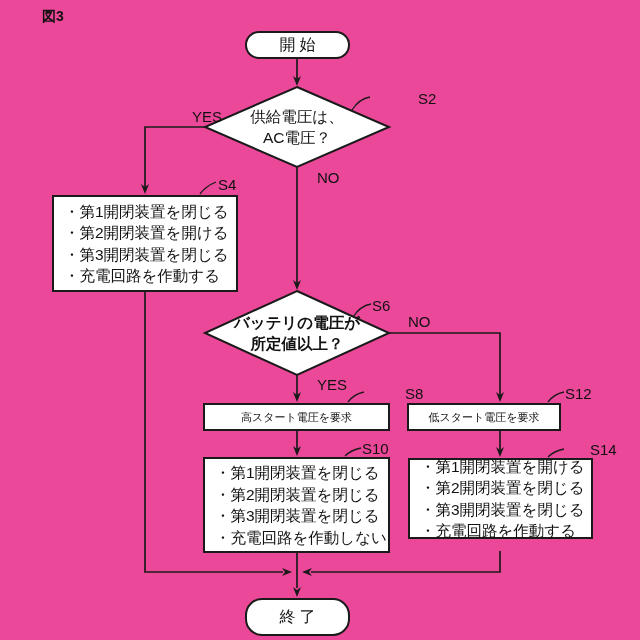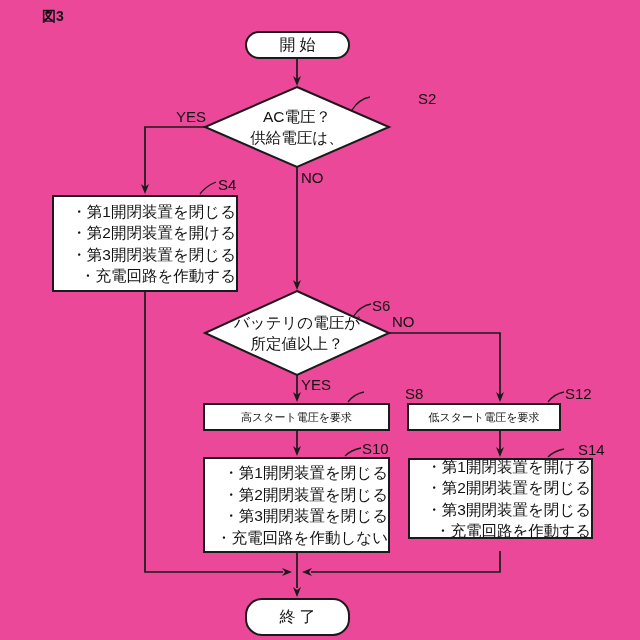--- a/index.html
+++ b/index.html
@@ -2,35 +2,35 @@
 <html><head>
 <meta charset="utf-8">
 <style>
   html,body { margin:0; padding:0; background:#fff; }
   .stage {
     position:relative; width:640px; height:640px; background:#ec4899;
     font-family:"Liberation Sans", sans-serif; color:#111; overflow:hidden;
   }
   .wires { position:absolute; left:0; top:0; }
   .figlabel { position:absolute; left:42px; top:8px; font-size:14px; font-weight:bold; }
-  .node { position:absolute; box-sizing:border-box; background:#fff;align-items:flex-end; }
+  .node { position:absolute; box-sizing:border-box; background:#fff; }
   .terminal {
     border:2px solid #1a1a1a; border-radius:17px;
     display:flex; align-items:center; justify-content:center;
     font-size:16px; letter-spacing:4px; text-indent:4px;
   }
   .process { border:2px solid #1a1a1a; }
   .process.center { display:flex; align-items:center; justify-content:center; font-size:11px; }
   .bullets {
     display:flex; flex-direction:column; justify-content:center;
     padding-left:10px; font-size:15.5px; line-height:21.5px; white-space:nowrap;
   }
   .dtext { position:absolute; text-align:center; font-size:15.5px; line-height:21px; width:180px; }
   .steplabel { position:absolute; font-size:15px; }
-  .branch { position:absolute; font-size:15px; }
+  .branch { position:absolute; font-size:15px;margin-left:16px; }
 </style>
 </head>
 <body>
 
 <div class="stage">
 
   <svg class="wires" width="640" height="640" viewBox="0 0 640 640">
     <g stroke="#1a1a1a" stroke-width="1.7" fill="none">
 
       <path d="M297 59 V82"></path>
@@ -83,36 +83,36 @@
     </g>
   </svg>
 
   <div class="figlabel">図3</div>
 
   <div class="node terminal" style="left:245px; top:31px; width:105px; height:28px;">
     <span>開始</span>
   </div>
 
   <div class="dtext" style="left:207px; top:106px;">
+    <div>供給電圧は、</div>
     <div>AC電圧？</div>
-    <div>供給電圧は、</div>
   </div>
   <div class="steplabel" style="left:371px; top:90px;margin-left:47px;">S2</div>
   <div class="branch" style="left:176px; top:108px;">YES</div>
   <div class="branch" style="left:301px; top:169px;">NO</div>
 
   <div class="node process bullets" style="left:52px; top:195px; width:186px; height:97px;">
     <div>・第1開閉装置を閉じる</div>
     <div>・第2開閉装置を開ける</div>
     <div>・第3開閉装置を閉じる</div>
     <div>・充電回路を作動する</div>
   </div>
   <div class="steplabel" style="left:218px; top:176px;">S4</div>
 
-  <div class="dtext" style="left:207px; top:312px;">
+  <div class="dtext" style="left:207px; top:312px;font-weight:bold;">
     <div>バッテリの電圧が</div>
     <div>所定値以上？</div>
   </div>
   <div class="steplabel" style="left:372px; top:297px;">S6</div>
   <div class="branch" style="left:392px; top:313px;">NO</div>
   <div class="branch" style="left:301px; top:376px;">YES</div>
 
   <div class="node process center" style="left:203px; top:403px; width:187px; height:28px;">
     <span>高スタート電圧を要求</span>
   </div>
@@ -130,19 +130,19 @@
     <div>・充電回路を作動しない</div>
   </div>
   <div class="steplabel" style="left:362px; top:440px;">S10</div>
 
   <div class="node process bullets" style="left:408px; top:458px; width:185px; height:81px;">
     <div>・第1開閉装置を開ける</div>
     <div>・第2開閉装置を閉じる</div>
     <div>・第3開閉装置を閉じる</div>
     <div>・充電回路を作動する</div>
   </div>
-  <div class="steplabel" style="left:578px; top:441px;">S14</div>
+  <div class="steplabel" style="left:590px; top:441px;">S14</div>
 
   <div class="node terminal" style="left:245px; top:598px; width:105px; height:38px;">
     <span>終了</span>
   </div>
 
 </div>
 
 </body></html>

